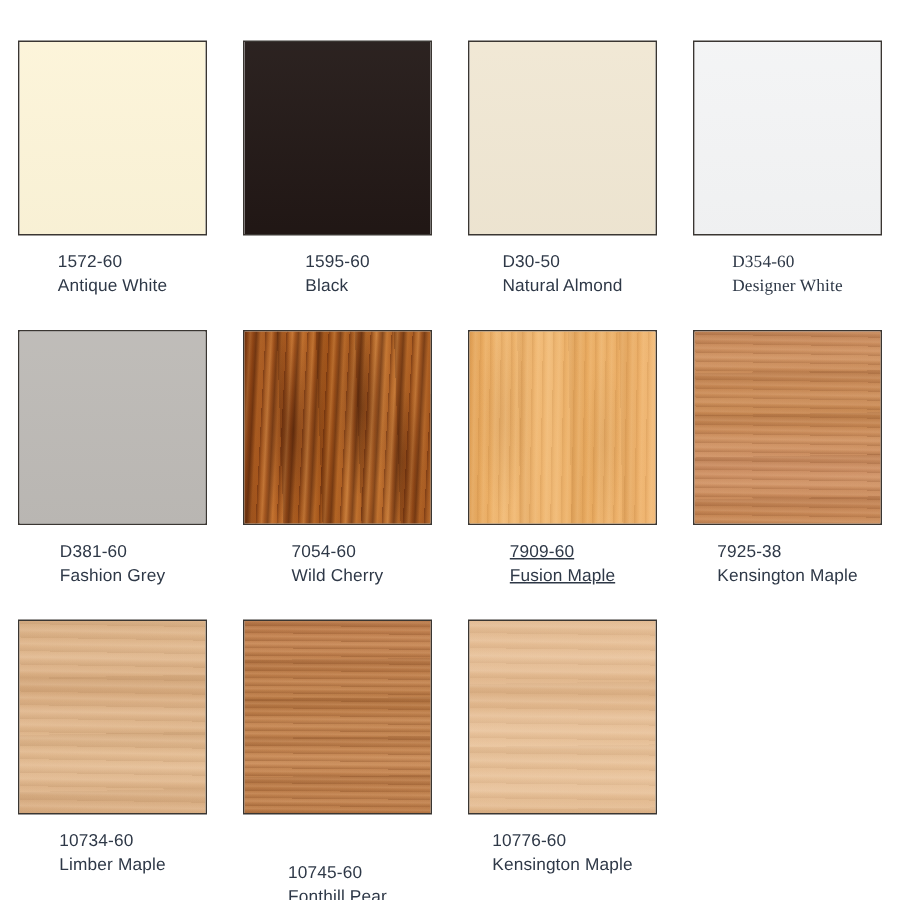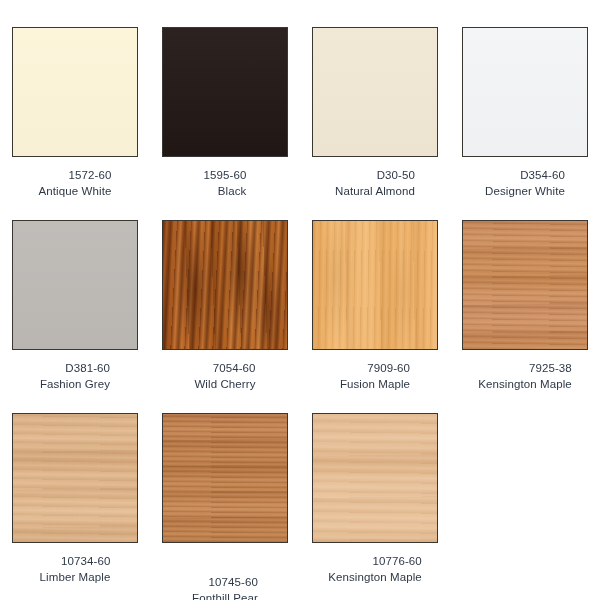--- a/index.html
+++ b/index.html
@@ -35,21 +35,21 @@
     background-repeat: no-repeat;
   }
 
   .swatch-chip .grain {
     position: absolute;
     top: 0; left: 0; right: 0; bottom: 0;
   }
 
   .swatch-caption {
     margin-top: 11px;
-    text-align: right;
+    text-align: left;
     color: #2e3847;
     font-size: 11.5px;
     line-height: 15.5px;
     letter-spacing: 0.1px;
   }
 
   .swatch-code { display: block; }
   .swatch-name { display: block; }
 
   
@@ -177,21 +177,21 @@
       </div>
       <div class="swatch-caption" style="color: rgb(46, 56, 71);">
         <span class="swatch-code">D30-50</span>
         <span class="swatch-name">Natural Almond</span>
       </div>
     </div>
     <div class="swatch-cell">
       <div class="swatch-chip" style="border-color: rgb(58, 54, 50);">
         <div class="grain grain-solid" style="background-color: rgb(243, 244, 245);"></div>
       </div>
-      <div class="swatch-caption" style="color: rgb(46, 56, 71);">
+      <div class="swatch-caption" style="color: rgb(46, 56, 71); font-family: Liberation Serif, serif;">
         <span class="swatch-code">D354-60</span>
         <span class="swatch-name">Designer White</span>
       </div>
     </div>
     <div class="swatch-cell">
       <div class="swatch-chip" style="border-color: rgb(58, 54, 50);">
         <div class="grain grain-solid" style="background-color: rgb(188, 185, 181);"></div>
       </div>
       <div class="swatch-caption" style="color: rgb(46, 56, 71);">
         <span class="swatch-code">D381-60</span>
@@ -204,21 +204,21 @@
       </div>
       <div class="swatch-caption" style="color: rgb(46, 56, 71);">
         <span class="swatch-code">7054-60</span>
         <span class="swatch-name">Wild Cherry</span>
       </div>
     </div>
     <div class="swatch-cell">
       <div class="swatch-chip" style="border-color: rgb(58, 54, 50);">
         <div class="grain grain-fusion-maple"></div>
       </div>
-      <div class="swatch-caption" style="color: rgb(46, 56, 71);">
+      <div class="swatch-caption" style="color: rgb(46, 56, 71); text-decoration: underline;">
         <span class="swatch-code">7909-60</span>
         <span class="swatch-name">Fusion Maple</span>
       </div>
     </div>
     <div class="swatch-cell">
       <div class="swatch-chip" style="border-color: rgb(58, 54, 50);">
         <div class="grain grain-monticello-maple"></div>
       </div>
       <div class="swatch-caption" style="color: rgb(46, 56, 71);">
         <span class="swatch-code">7925-38</span>

